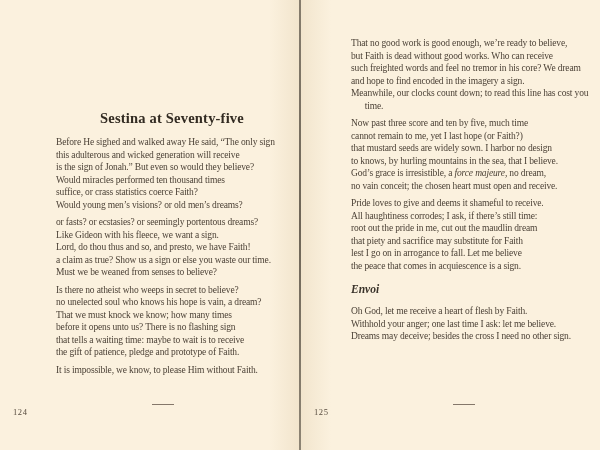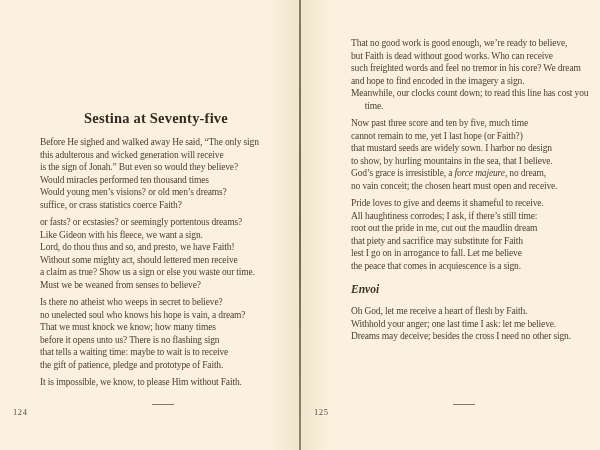--- a/index.html
+++ b/index.html
@@ -18,21 +18,21 @@
   }
   .page {
     position: relative;
     width: 299px;
     height: 450px;
     box-sizing: border-box;
     color: #4c4237;
   }
   .page.left  {
     background: linear-gradient(to right, #fbf1de 0%, #fbf1de 90%, #f2e5cd 100%);
-    padding: 109px 12px 0 40px;
+    padding: 109px 12px 0 56px;
   }
   .page.right {
     background: linear-gradient(to left, #fbf1de 0%, #fbf1de 90%, #f2e5cd 100%);
     padding: 37px 12px 12px 50px;
   }
   .gutter {
     width: 2px;
     height: 450px;
     background: linear-gradient(to bottom, #857c6d 0%, #6e6557 50%, #8d8474 100%);
     box-shadow: -1px 0 1px rgba(120,108,88,0.55), 1px 0 1px rgba(120,108,88,0.55);
@@ -92,28 +92,27 @@
 
 <div class="spread">
 
   <div class="page left">
     <h1 class="poem-title">Sestina at Seventy-five</h1>
     <div class="stanza">
         <div class="line"><span>Before He sighed and walked away He said, “The only sign</span></div>
         <div class="line"><span>this adulterous and wicked generation will receive</span></div>
         <div class="line"><span>is the sign of Jonah.” But even so would they believe?</span></div>
         <div class="line"><span>Would miracles performed ten thousand times</span></div>
+        <div class="line"><span>suffice, or crass statistics coerce Faith?</span></div>
         <div class="line"><span>Would young men’s visions? or old men’s dreams?</span></div>
-        <div class="line"><span>suffice, or crass statistics coerce Faith?</span></div>
       </div>
     <div class="stanza">
         <div class="line"><span>or fasts? or ecstasies? or seemingly portentous dreams?</span></div>
         <div class="line"><span>Like Gideon with his fleece, we want a sign.</span></div>
         <div class="line"><span>Lord, do thou thus and so, and presto, we have Faith!</span></div>
-        <div class="line"><span>Without some mighty act, should lettered men receive</span></div>
         <div class="line"><span>a claim as true? Show us a sign or else you waste our time.</span></div>
         <div class="line"><span>Must we be weaned from senses to believe?</span></div>
       </div>
     <div class="stanza">
         <div class="line"><span>Is there no atheist who weeps in secret to believe?</span></div>
         <div class="line"><span>no unelected soul who knows his hope is vain, a dream?</span></div>
         <div class="line"><span>That we must knock we know; how many times</span></div>
         <div class="line"><span>before it opens unto us? There is no flashing sign</span></div>
         <div class="line"><span>that tells a waiting time: maybe to wait is to receive</span></div>
         <div class="line"><span>the gift of patience, pledge and prototype of Faith.</span></div>
@@ -135,21 +134,21 @@
         <div class="line"><span>but Faith is dead without good works. Who can receive</span></div>
         <div class="line"><span>such freighted words and feel no tremor in his core? We dream</span></div>
         <div class="line"><span>and hope to find encoded in the imagery a sign.</span></div>
         <div class="line"><span>Meanwhile, our clocks count down; to read this line has cost you</span></div>
         <div class="line"><span>   time.</span></div>
       </div>
     <div class="stanza">
         <div class="line"><span>Now past three score and ten by five, much time</span></div>
         <div class="line"><span>cannot remain to me, yet I last hope (or Faith?)</span></div>
         <div class="line"><span>that mustard seeds are widely sown. I harbor no design</span></div>
-        <div class="line"><span>to show, by hurling mountains in the sea, that I believe.</span></div>
+        <div class="line"><span>to knows, by hurling mountains in the sea, that I believe.</span></div>
         <div class="line"><span>God’s grace is irresistible, a </span><span class="it">force majeure,</span><span> no dream,</span></div>
         <div class="line"><span>no vain conceit; the chosen heart must open and receive.</span></div>
       </div>
     <div class="stanza">
         <div class="line"><span>Pride loves to give and deems it shameful to receive.</span></div>
         <div class="line"><span>All haughtiness corrodes; I ask, if there’s still time:</span></div>
         <div class="line"><span>root out the pride in me, cut out the maudlin dream</span></div>
         <div class="line"><span>that piety and sacrifice may substitute for Faith</span></div>
         <div class="line"><span>lest I go on in arrogance to fall. Let me believe</span></div>
         <div class="line"><span>the peace that comes in acquiescence is a sign.</span></div>

